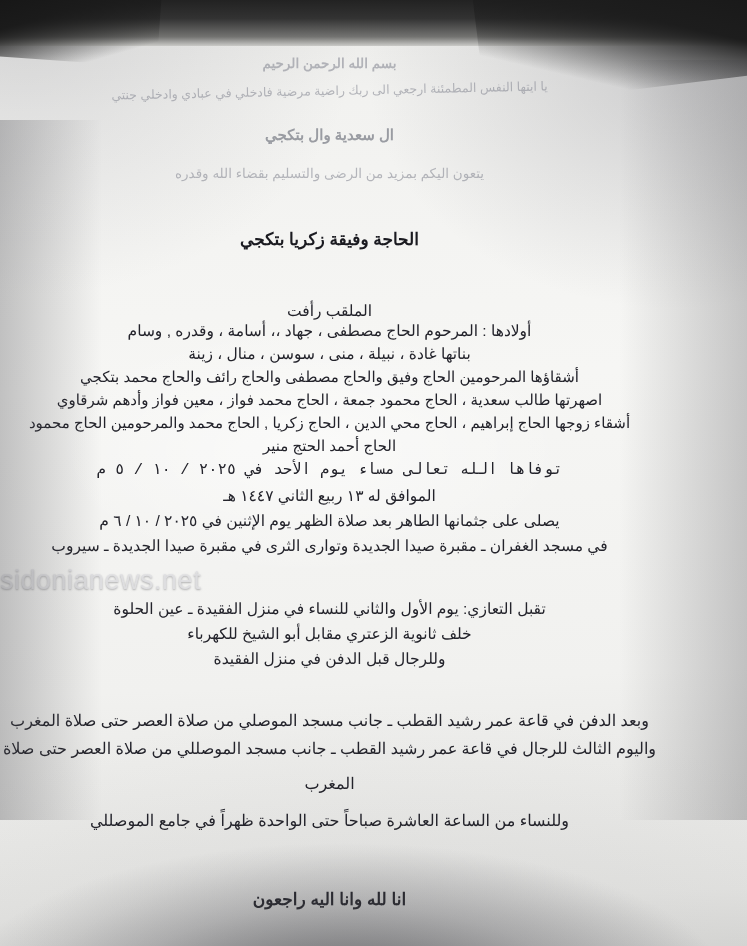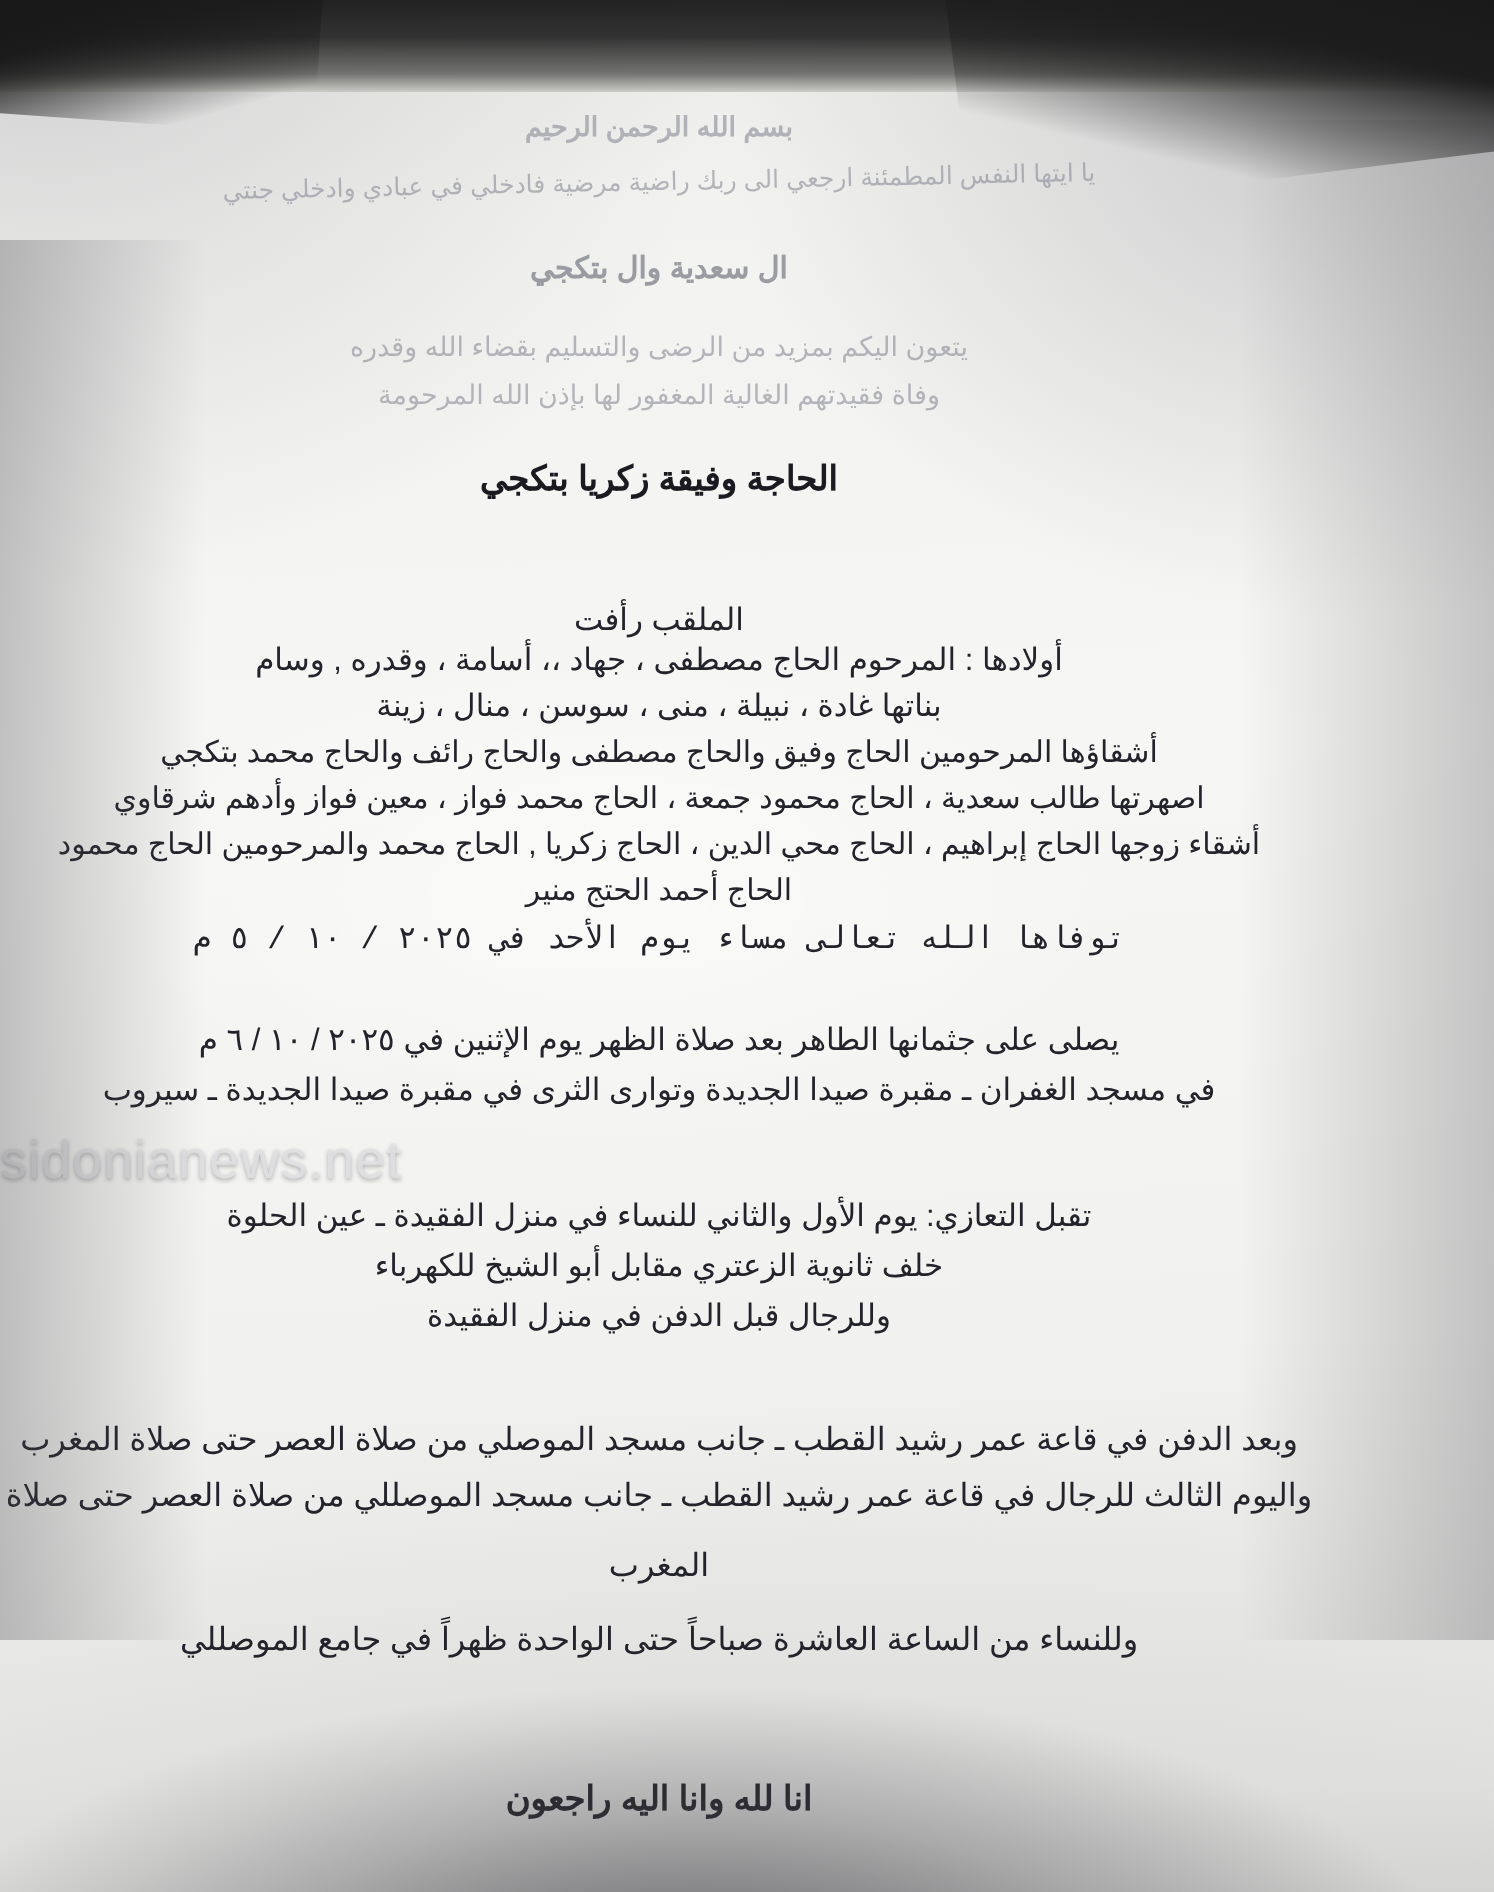--- a/index.html
+++ b/index.html
@@ -147,34 +147,34 @@
 
   <div class="doc overflow-clip">
 
     <div class="line bold sm faint" style="top:56px;">بسم الله الرحمن الرحيم</div>
 
     <div class="line xs faint" style="top:84px; transform:rotate(-1.2deg);">يا ايتها النفس المطمئنة ارجعي الى ربك راضية مرضية فادخلي في عبادي وادخلي جنتي</div>
 
     <div class="line bold mid faint2" style="top:126px;">ال سعدية وال بتكجي</div>
 
     <div class="line sm faint" style="top:166px;">يتعون اليكم بمزيد من الرضى والتسليم بقضاء الله وقدره</div>
-    <div class="line sm faint" style="top:190px;">وفاة فقيدتهم الغالية المغفور لها بإذن الله المرحومة</div>
 
     <div class="line bold big" style="top:230px; color:#1a1a20;">الحاجة وفيقة زكريا بتكجي</div>
 
     <div class="line body-line" style="top:302px;">الملقب رأفت</div>
 
     <div class="line body-line" style="top:322px;">أولادها : المرحوم الحاج مصطفى ، جهاد ،، أسامة ، وقدره , وسام</div>
     <div class="line body-line" style="top:345px;">بناتها غادة ، نبيلة ، منى ، سوسن ، منال ، زينة</div>
     <div class="line body-line tight" style="top:368px;">أشقاؤها المرحومين الحاج وفيق والحاج مصطفى والحاج رائف والحاج محمد بتكجي</div>
     <div class="line body-line tight" style="top:391px;">اصهرتها طالب سعدية ، الحاج محمود جمعة ، الحاج محمد فواز ، معين فواز وأدهم شرقاوي</div>
     <div class="line body-line tight" style="top:414px;">أشقاء زوجها الحاج إبراهيم ، الحاج محي الدين ، الحاج زكريا , الحاج محمد والمرحومين الحاج محمود</div>
     <div class="line body-line tight" style="top:437px;">الحاج أحمد الحتج منير</div>
 
     <div class="line body-line" style="top:462px;font-family:Liberation Mono, monospace;">توفاها الله تعالى مساء يوم الأحد في ٢٠٢٥ / ١٠ / ٥ م</div>
+    <div class="line body-line" style="top:487px;">الموافق له ١٣ ربيع الثاني ١٤٤٧ هـ</div>
     <div class="line body-line" style="top:512px;">يصلى على جثمانها الطاهر بعد صلاة الظهر يوم الإثنين في ٢٠٢٥ / ١٠ / ٦ م</div>
     <div class="line body-line" style="top:537px;">في مسجد الغفران ـ مقبرة صيدا الجديدة وتوارى الثرى في مقبرة صيدا الجديدة ـ سيروب</div>
 
     <div class="line body-line" style="top:600px;">تقبل التعازي: يوم الأول والثاني للنساء في منزل الفقيدة ـ عين الحلوة</div>
     <div class="line body-line" style="top:625px;">خلف ثانوية الزعتري مقابل أبو الشيخ للكهرباء</div>
     <div class="line body-line" style="top:650px;">وللرجال قبل الدفن في منزل الفقيدة</div>
 
     <div class="line body-line" style="top:712px; font-size:16px;">وبعد الدفن في قاعة عمر رشيد القطب ـ جانب مسجد الموصلي من صلاة العصر حتى صلاة المغرب</div>
     <div class="line body-line" style="top:740px; font-size:16px;">واليوم الثالث للرجال في قاعة عمر رشيد القطب ـ جانب مسجد الموصللي من صلاة العصر حتى صلاة</div>
     <div class="line body-line" style="top:775px; font-size:16px;">المغرب</div>

